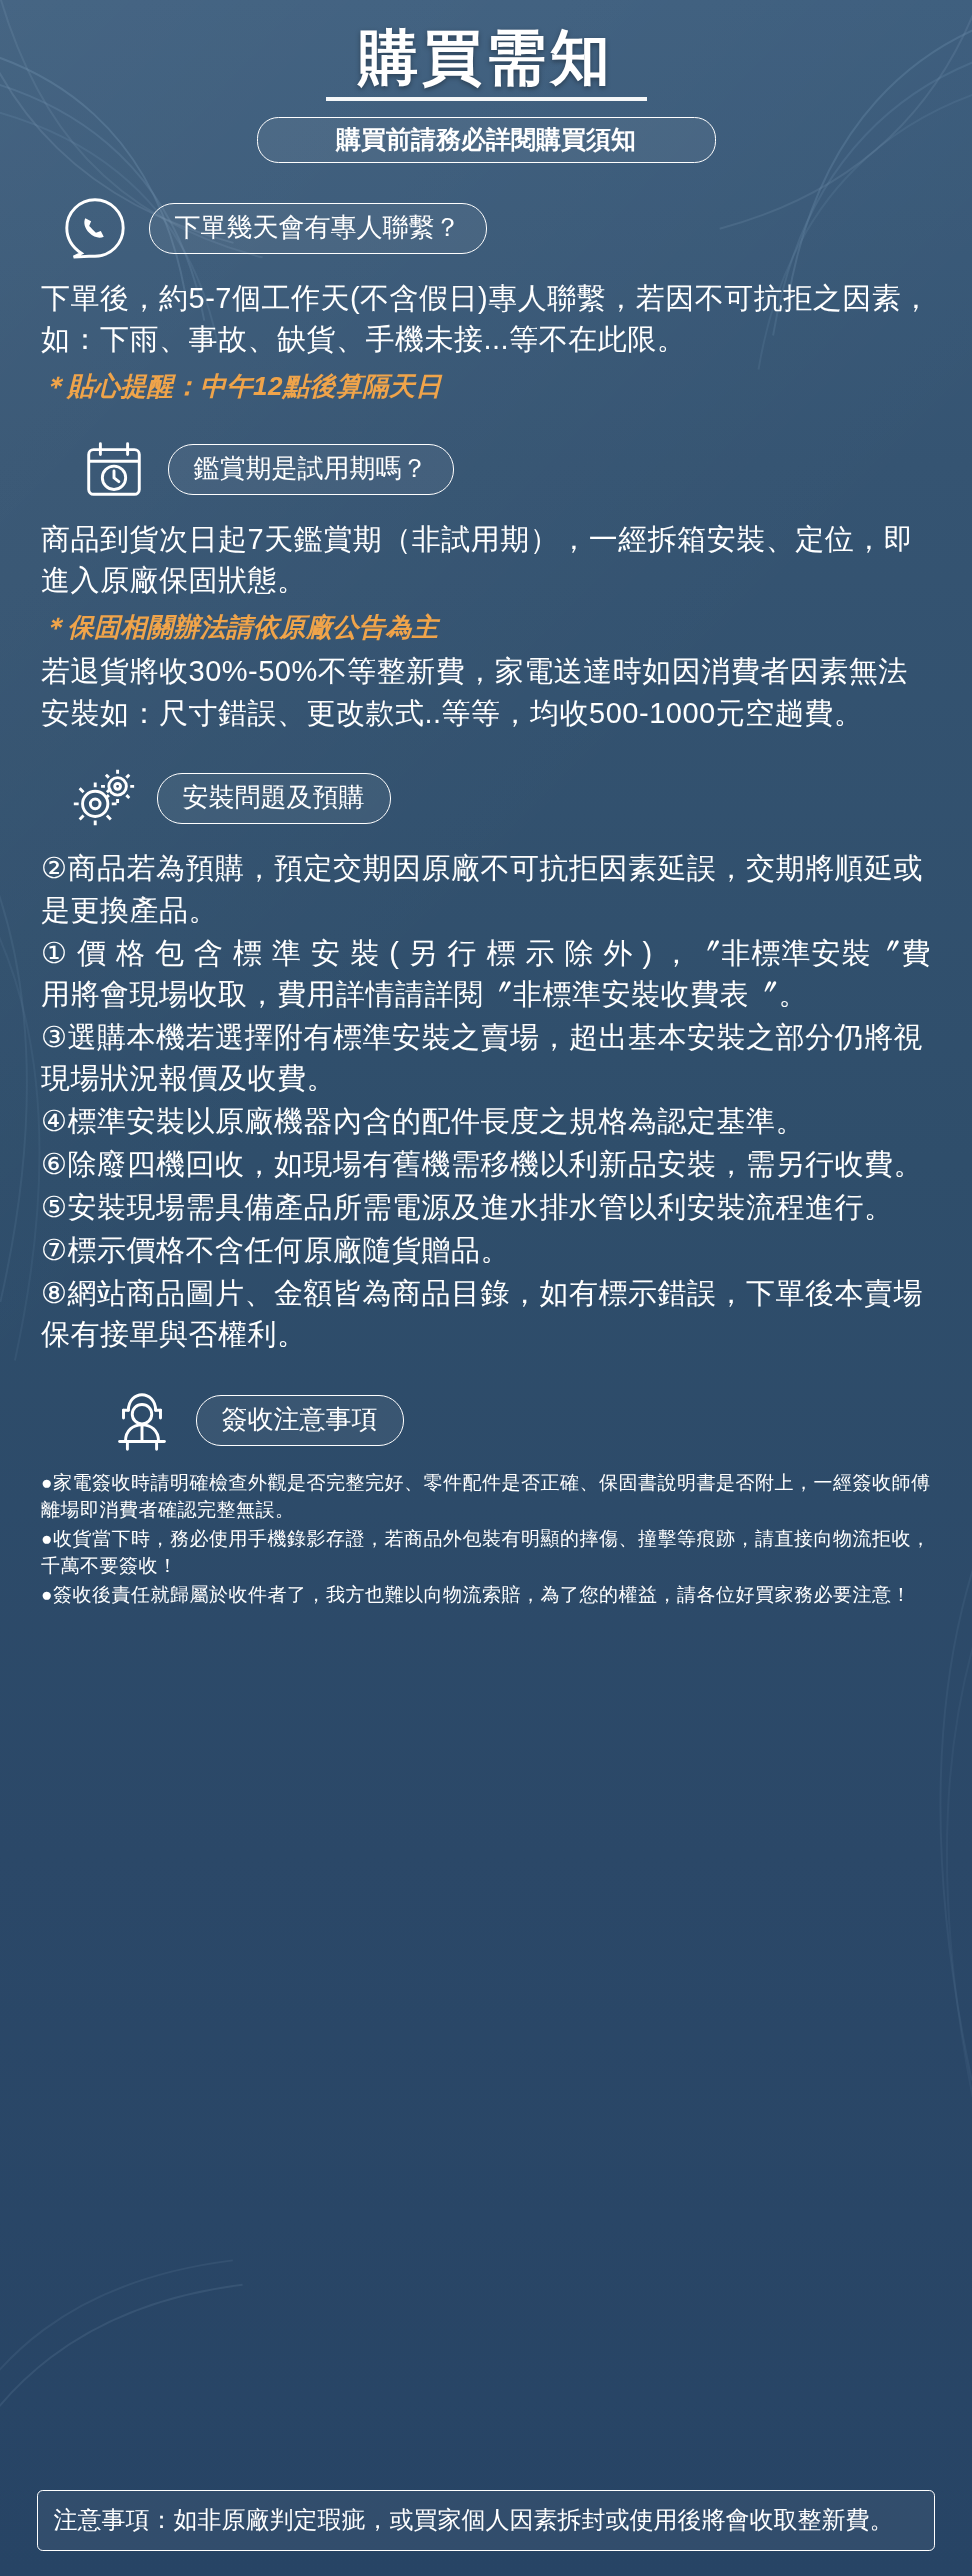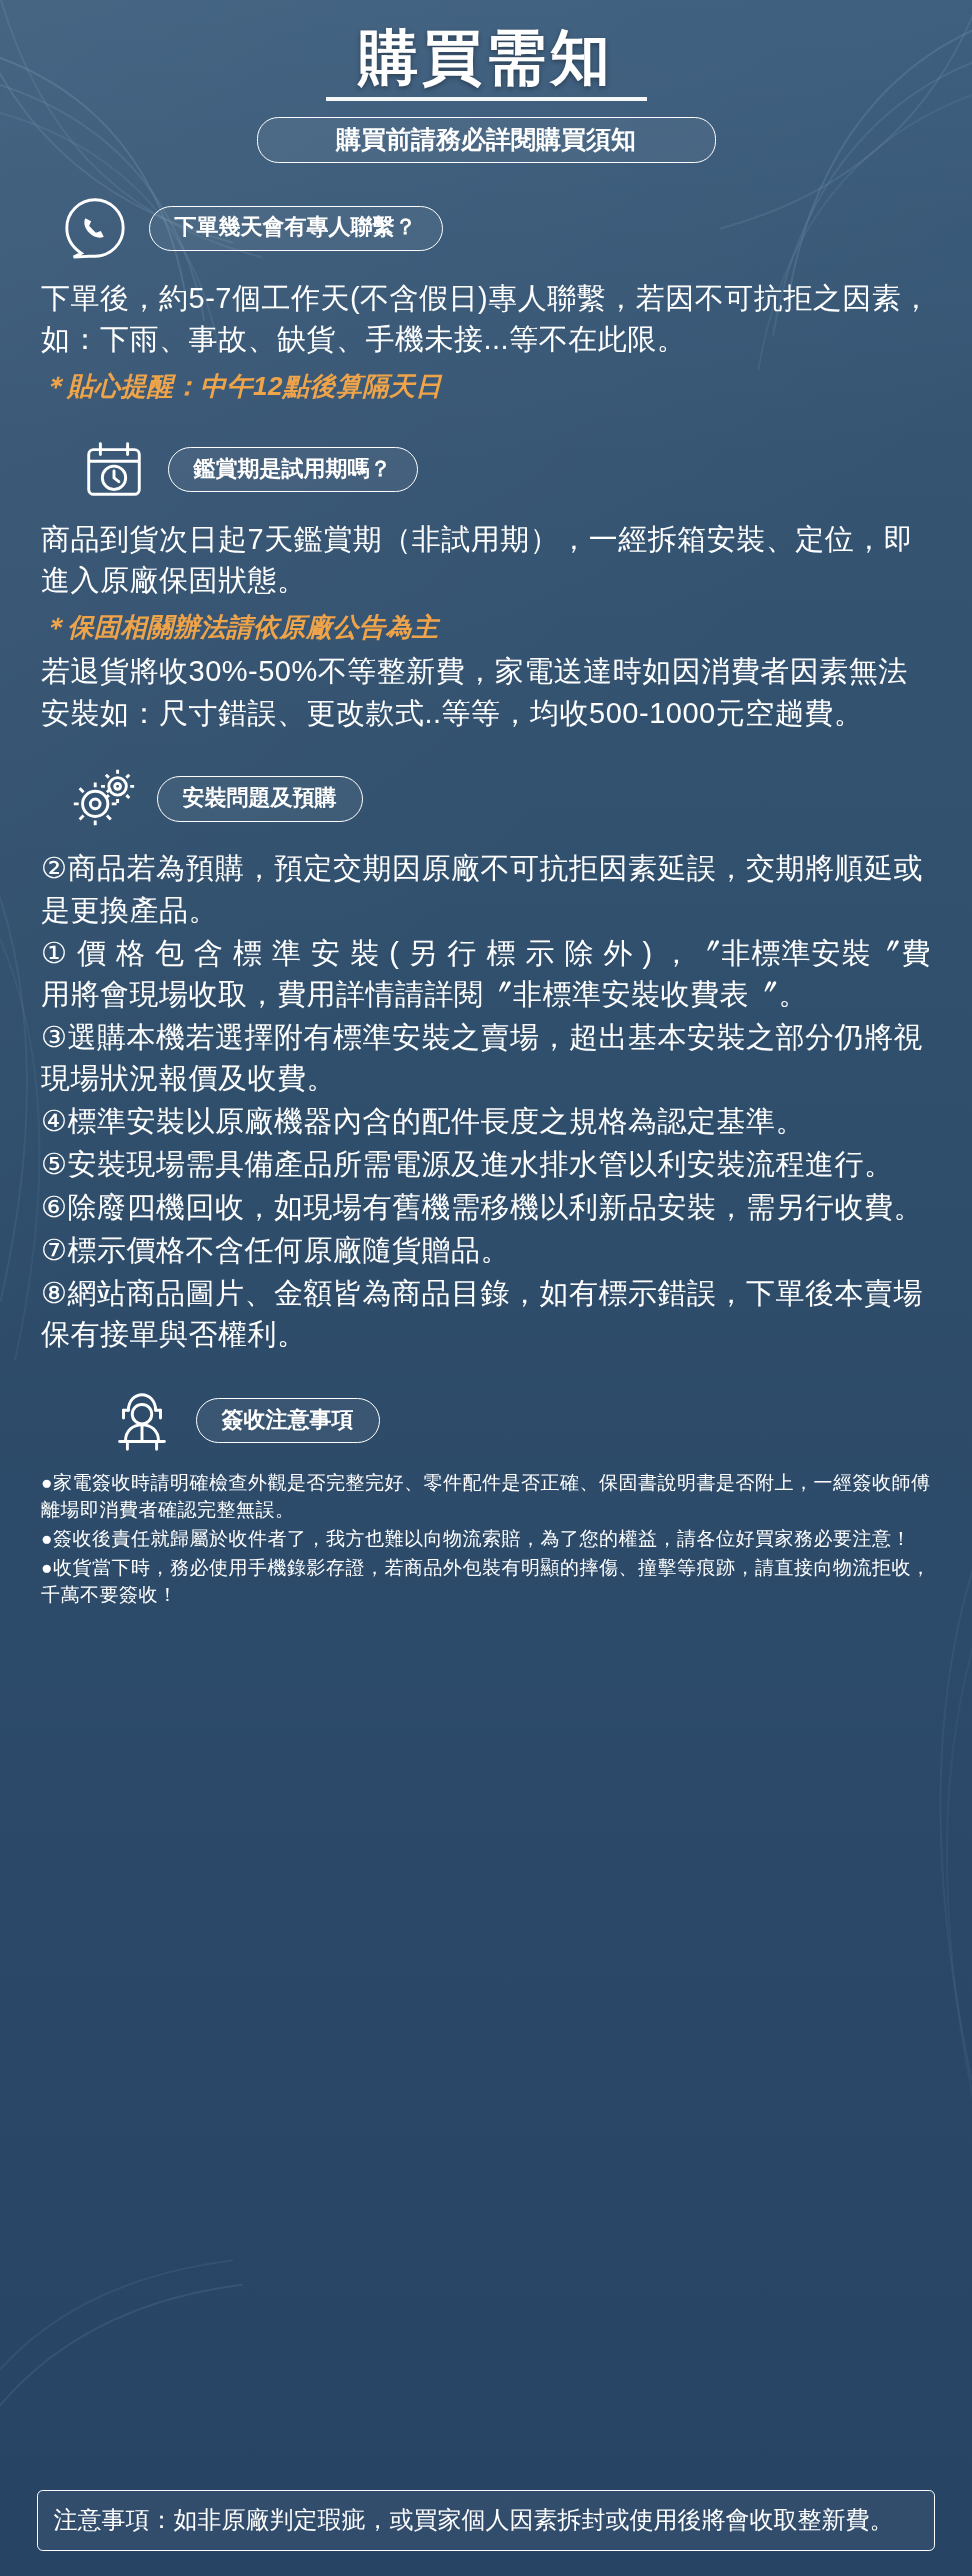--- a/index.html
+++ b/index.html
@@ -86,22 +86,22 @@
     flex: 0 0 auto;
     display: flex;
     align-items: center;
     justify-content: center;
     margin-left: -89px;
   }
   .head-pill {
     border: 1.9px solid #ffffff;
     border-radius: 25px;
     padding: 5.8px 25px 7.8px 25px;
-    font-size: 22px;
-    font-weight: bold;
+    font-size: 26px;
+    font-weight: normal;
     background: rgba(255,255,255,0.06);
     white-space: nowrap;
     text-align: right;
   }
 
   
   .para {
     font-size: 29px;
     line-height: 1.42;
     margin: 3.9px 0 3.9px 0;
@@ -240,22 +240,22 @@
             <path d="M52 11 V7 M52 41 V37 M39 24 H35 M65 24 H69 M43 15 L40 12 M61 33 L64 36 M43 33 L40 36 M61 15 L64 12"></path>
           </g>
         </svg>
       </div>
       <div class="head-pill">安裝問題及預購</div>
     </div>
     <div class="list-item">②商品若為預購，預定交期因原廠不可抗拒因素延誤，交期將順延或是更換產品。</div>
     <div class="list-item justify">① 價 格 包 含 標 準 安 裝 ( 另 行 標 示 除 外 ) ，〞非標準安裝〞費用將會現場收取，費用詳情請詳閱〞非標準安裝收費表〞。</div>
     <div class="list-item">③選購本機若選擇附有標準安裝之賣場，超出基本安裝之部分仍將視現場狀況報價及收費。</div>
     <div class="list-item">④標準安裝以原廠機器內含的配件長度之規格為認定基準。</div>
+    <div class="list-item">⑥除廢四機回收，如現場有舊機需移機以利新品安裝，需另行收費。</div>
     <div class="list-item">⑤安裝現場需具備產品所需電源及進水排水管以利安裝流程進行。</div>
-    <div class="list-item">⑥除廢四機回收，如現場有舊機需移機以利新品安裝，需另行收費。</div>
     <div class="list-item">⑦標示價格不含任何原廠隨貨贈品。</div>
     <div class="list-item">⑧網站商品圖片、金額皆為商品目錄，如有標示錯誤，下單後本賣場保有接單與否權利。</div>
 
     <div class="section-head indent-4">
       <div class="head-icon">
         <svg width="72" height="72" viewBox="0 0 74 74" fill="none">
           <g stroke="#ffffff" stroke-width="3" fill="none" stroke-linecap="round">
             <path d="M23 26 C 23 16, 30 10, 37 10 C 44 10, 51 16, 51 26"></path>
             <circle cx="37" cy="30" r="10"></circle>
             <path d="M18 26 H23 M51 26 H56"></path>
@@ -263,21 +263,21 @@
             <path d="M20 58 C 20 46, 28 41, 37 41 C 46 41, 54 46, 54 58"></path>
             <path d="M14 58 H60"></path>
             <path d="M22 58 V66 M52 58 V66"></path>
             <path d="M37 41 V58"></path>
           </g>
         </svg>
       </div>
       <div class="head-pill">簽收注意事項</div>
     </div>
     <div class="bullet-item">●家電簽收時請明確檢查外觀是否完整完好、零件配件是否正確、保固書說明書是否附上，一經簽收師傅離場即消費者確認完整無誤。</div>
+    <div class="bullet-item">●收貨當下時，務必使用手機錄影存證，若商品外包裝有明顯的摔傷、撞擊等痕跡，請直接向物流拒收，千萬不要簽收！</div>
     <div class="bullet-item">●簽收後責任就歸屬於收件者了，我方也難以向物流索賠，為了您的權益，請各位好買家務必要注意！</div>
-    <div class="bullet-item">●收貨當下時，務必使用手機錄影存證，若商品外包裝有明顯的摔傷、撞擊等痕跡，請直接向物流拒收，千萬不要簽收！</div>
 
   </div>
 
   <div class="footer-box">注意事項：如非原廠判定瑕疵，或買家個人因素拆封或使用後將會收取整新費。</div>
 
 </div>
 
 
 </body></html>

